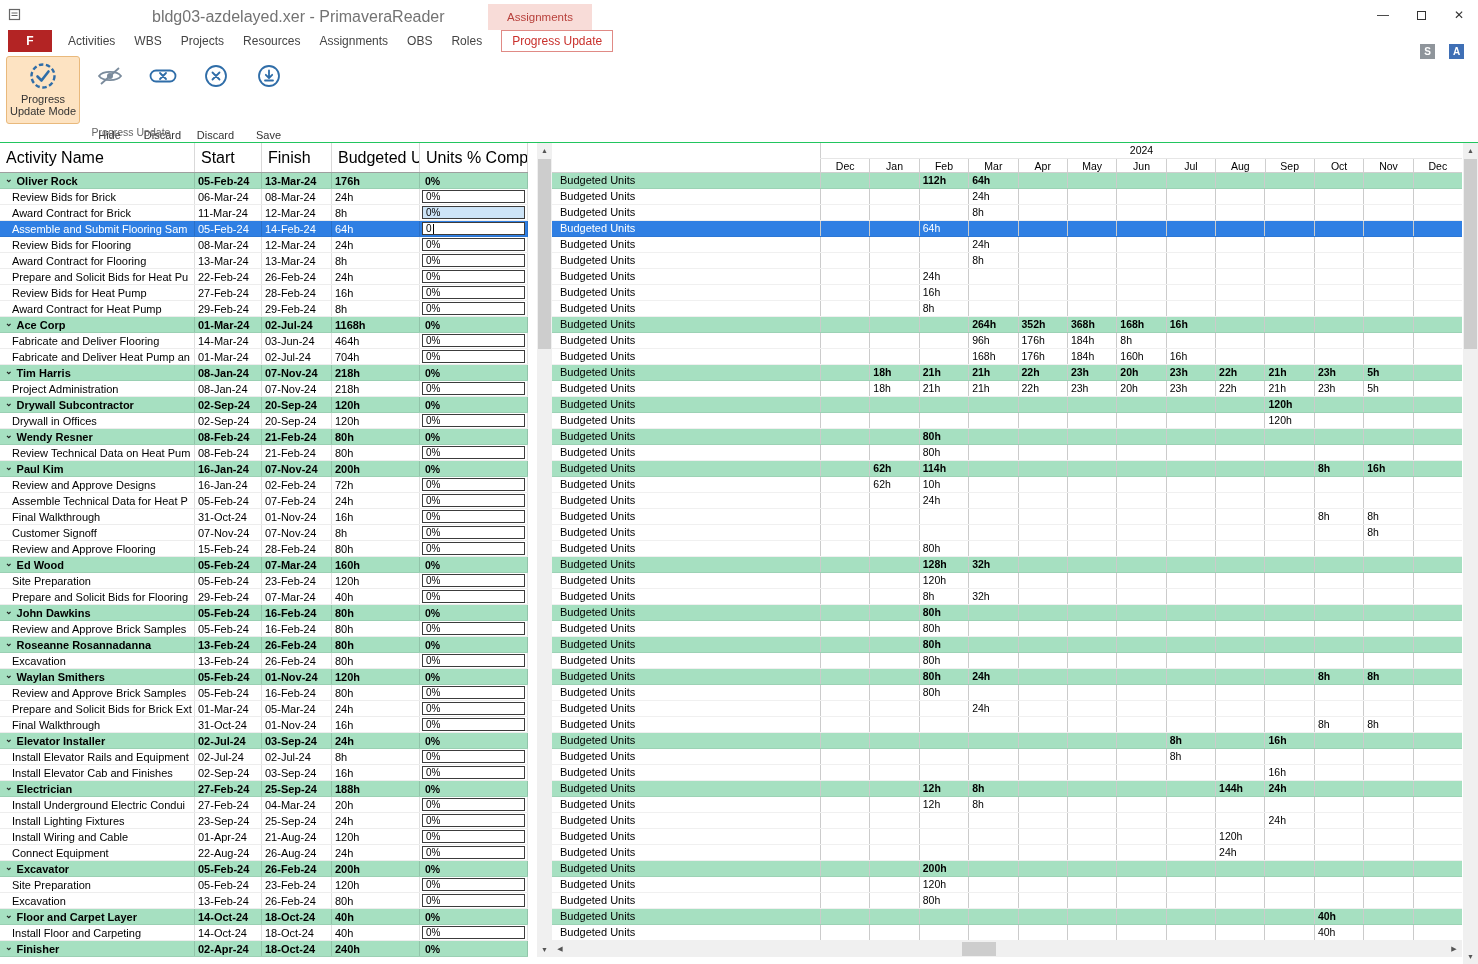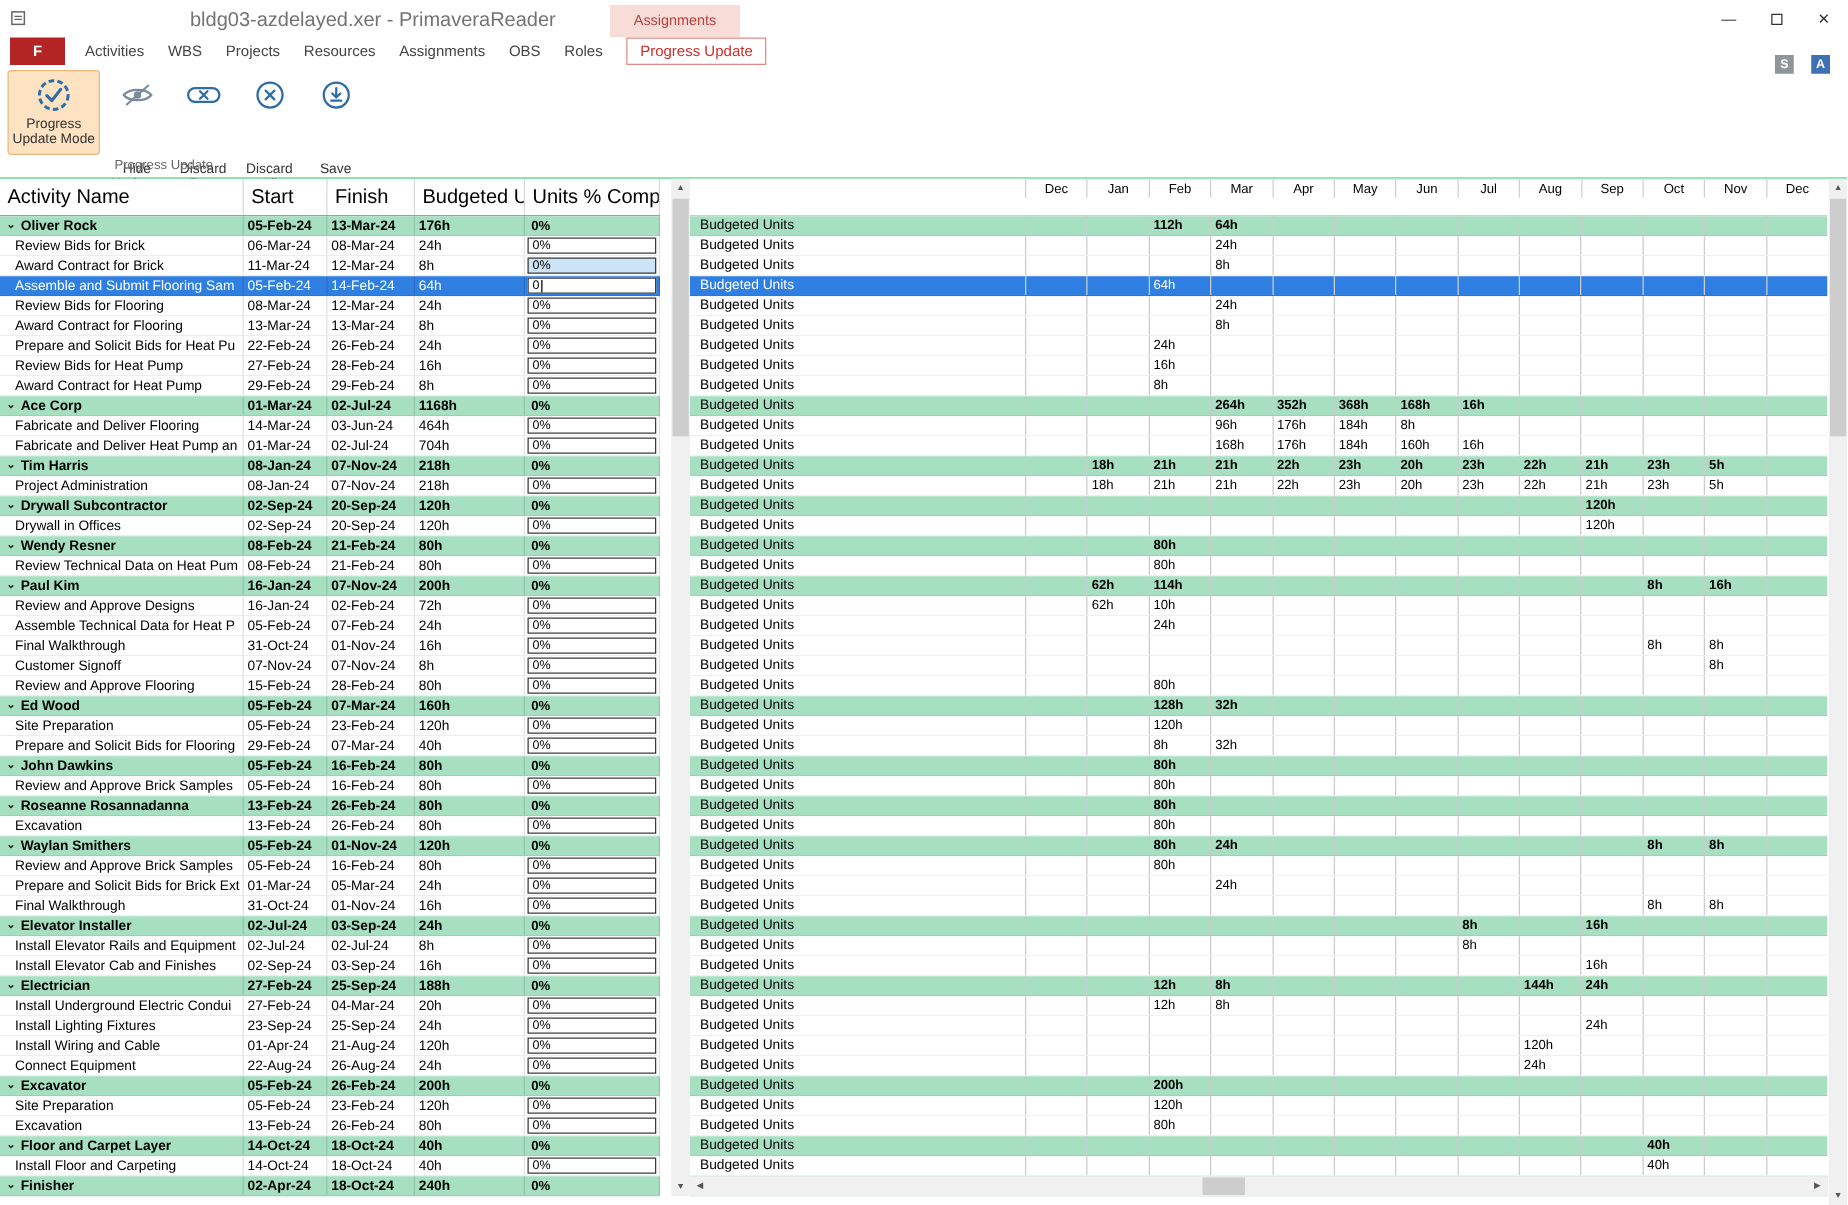--- a/index.html
+++ b/index.html
@@ -831,20 +831,23 @@
     </div>
 
     <div class="vscroll" id="mid-scroll">
       <div class="sb-arrow up">▲</div>
       <div class="sb-thumb"></div>
       <div class="sb-arrow down">▼</div>
     </div>
 
     <div class="right-panel">
       <div class="rheader">
+        <div class="yearrow">
+          <span class="yearspan">2024</span>
+        </div>
         <div class="monthrow" id="monthrow">
             <div class="mh">Dec</div>
             <div class="mh">Jan</div>
             <div class="mh">Feb</div>
             <div class="mh">Mar</div>
             <div class="mh">Apr</div>
             <div class="mh">May</div>
             <div class="mh">Jun</div>
             <div class="mh">Jul</div>
             <div class="mh">Aug</div>

